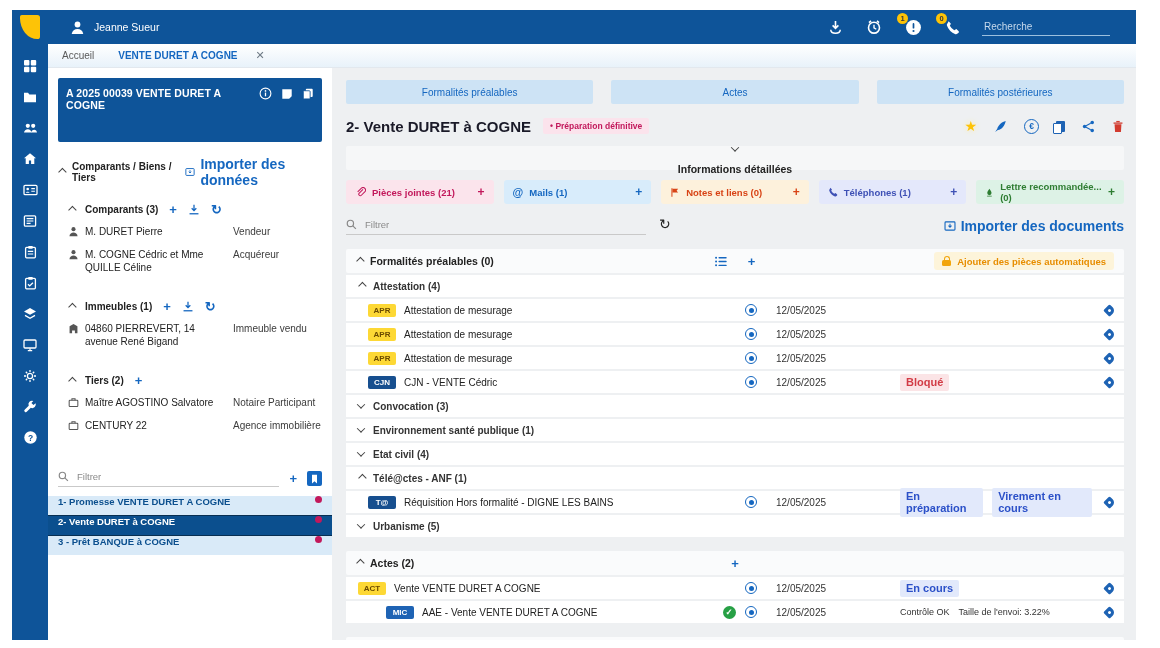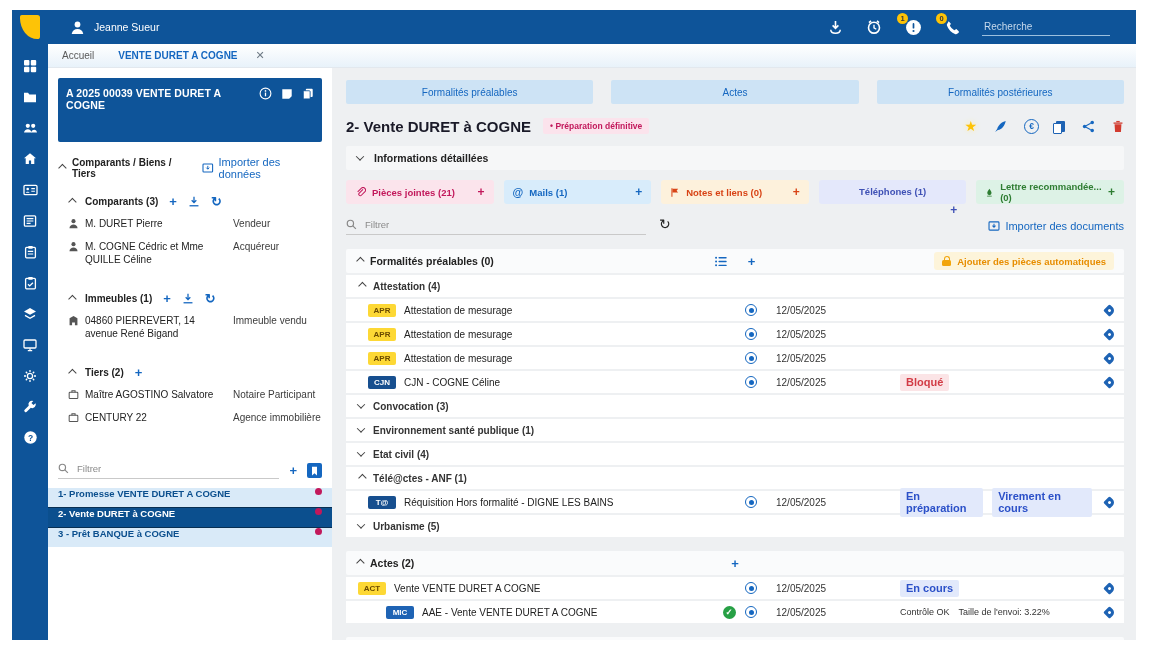--- a/index.html
+++ b/index.html
@@ -32,21 +32,21 @@
   .tab-close{color:#6f7b86;font-size:11px;font-weight:normal;}
 
   
   .leftpanel{position:absolute;top:58px;left:36px;width:284px;bottom:0;background:#fff;overflow:hidden;box-sizing:border-box;}
   .casebox{margin:10px 10px 12px;background:#0e5499;border-radius:2px;color:#fff;padding:9px 8px;height:64px;
     box-sizing:border-box;display:flex;gap:7px;align-items:flex-start;}
   .case-title{font-size:10.5px;font-weight:bold;letter-spacing:.1px;max-width:180px;}
   .case-icons{margin-left:auto;display:flex;gap:9px;align-items:center;}
   .grouphead-l{display:flex;align-items:center;gap:8px;padding:2px 10px 7px;}
   .grouphead-l .t{font-weight:bold;font-size:10px;color:#222;}
-  .link-blue{color:#1567c0;font-size:11px;font-weight:normal;display:flex;align-items:center;gap:5px;margin-left:auto;}
+  .link-blue{color:#1567c0;font-size:14px;font-weight:bold;display:flex;align-items:center;gap:5px;margin-left:auto;}
   .subhead{display:flex;align-items:center;gap:11px;padding:8px 10px 5px 20px;}
   .subhead .t{font-weight:bold;font-size:10px;color:#222;}
   .bicon{color:#1567c0;font-size:13px;font-weight:bold;line-height:1;display:flex;align-items:center;}
   .entity{display:flex;align-items:flex-start;padding:4px 10px 4px 20px;font-size:10px;color:#222;line-height:1.3;}
   .entity .eicon{width:17px;flex:none;padding-top:1px;}
   .entity .ename{width:142px;flex:none;padding-right:6px;}
   .entity .erole{color:#3c3c3c;}
   .panel-bottom{margin-top:32px;}
   .pfilter{display:flex;align-items:center;gap:10px;padding:0 10px 9px;}
   .pfilter .inp{flex:1;display:flex;align-items:center;gap:6px;border-bottom:1px solid #c9c9c9;padding-bottom:3px;}
@@ -68,29 +68,29 @@
   .ptitle{font-size:15px;font-weight:bold;color:#1a1a28;}
   .pstatus{margin-left:12px;background:#fbe3ec;color:#c2185b;font-size:8.5px;font-weight:bold;padding:3px 7px;border-radius:2px;}
   .title-icons{margin-left:auto;display:flex;gap:17px;align-items:center;}
   .star{color:#fdc307;font-size:14px;text-shadow:0 0 6px #ffe9a0;}
   .eurocircle{width:13px;height:13px;border-radius:50%;border:1.3px solid #1567c0;color:#1567c0;font-size:8.5px;
     font-weight:bold;display:flex;align-items:center;justify-content:center;}
   .copyic{position:relative;width:9px;height:11px;background:#1e63b4;border-radius:1px;}
   .copyic::before{content:"";position:absolute;left:-3px;top:2px;width:9px;height:11px;background:#fff;
     border:1.3px solid #1e63b4;border-radius:1px;box-sizing:border-box;}
   .infobar{margin-top:8px;height:24px;background:#f6f7f8;border-radius:2px;display:flex;align-items:center;gap:11px;
-    padding:0 11px;font-size:10.5px;font-weight:bold;color:#222;}
+    padding:0 11px;font-size:10.5px;font-weight:bold;color:#222;flex-direction:column;}
   .chipsrow{display:flex;gap:10px;margin-top:10px;}
   .chip{height:24px;border-radius:3px;display:flex;align-items:center;gap:6px;padding:0 9px;font-size:9.5px;
     font-weight:bold;flex:1;box-sizing:border-box;}
   .chip .plus{margin-left:auto;font-size:12px;font-weight:bold;}
   .chip-pieces{background:#fbe4ec;color:#c2185b;}
   .chip-mails{background:#d8ecfb;color:#1567c0;}
   .chip-notes{background:#fdf1dc;color:#d84315;}
-  .chip-phones{background:#e4e8fb;color:#3f51b5;flex-direction:column;}
+  .chip-phones{background:#e4e8fb;color:#3f51b5;}
   .chip-lettre{background:#ddf2e6;color:#2e7d32;}
   .filterrow{display:flex;align-items:center;margin-top:11px;height:22px;position:relative;}
   .finp{width:300px;display:flex;align-items:center;gap:6px;border-bottom:1px solid #c9c9c9;padding-bottom:3px;}
   .finp input{flex:1;border:none;outline:none;font-size:9.5px;color:#555;background:transparent;font-family:inherit;}
   .finp input::placeholder{color:#8a8a8a;}
   .refresh-main{position:absolute;left:313px;top:1px;color:#222;font-size:14px;}
   .import-docs{margin-left:auto;align-items:center;}
 
   .card{margin-top:12px;}
   .cardhead{height:24px;background:#fafbfc;display:flex;align-items:center;padding:0 10px;position:relative;
@@ -569,21 +569,21 @@
             <span class="eye"></span>
           </span>
         <span class="fdate">12/05/2025</span>
         <span class="fstatus"></span>
         <span class="ftag">
             <span class="tagic"></span>
           </span>
       </div>
       <div class="frow">
         <span class="fbadge badge-navy">CJN</span>
-        <span class="flabel">CJN - COGNE Céline</span>
+        <span class="flabel">CJN - VENTE Cédric</span>
         <span class="fprecol"></span>
         <span class="feyecol">
             <span class="eye"></span>
           </span>
         <span class="fdate">12/05/2025</span>
         <span class="fstatus">
             <span class="sbadge red">Bloqué</span>
           </span>
         <span class="ftag">
             <span class="tagic"></span>

